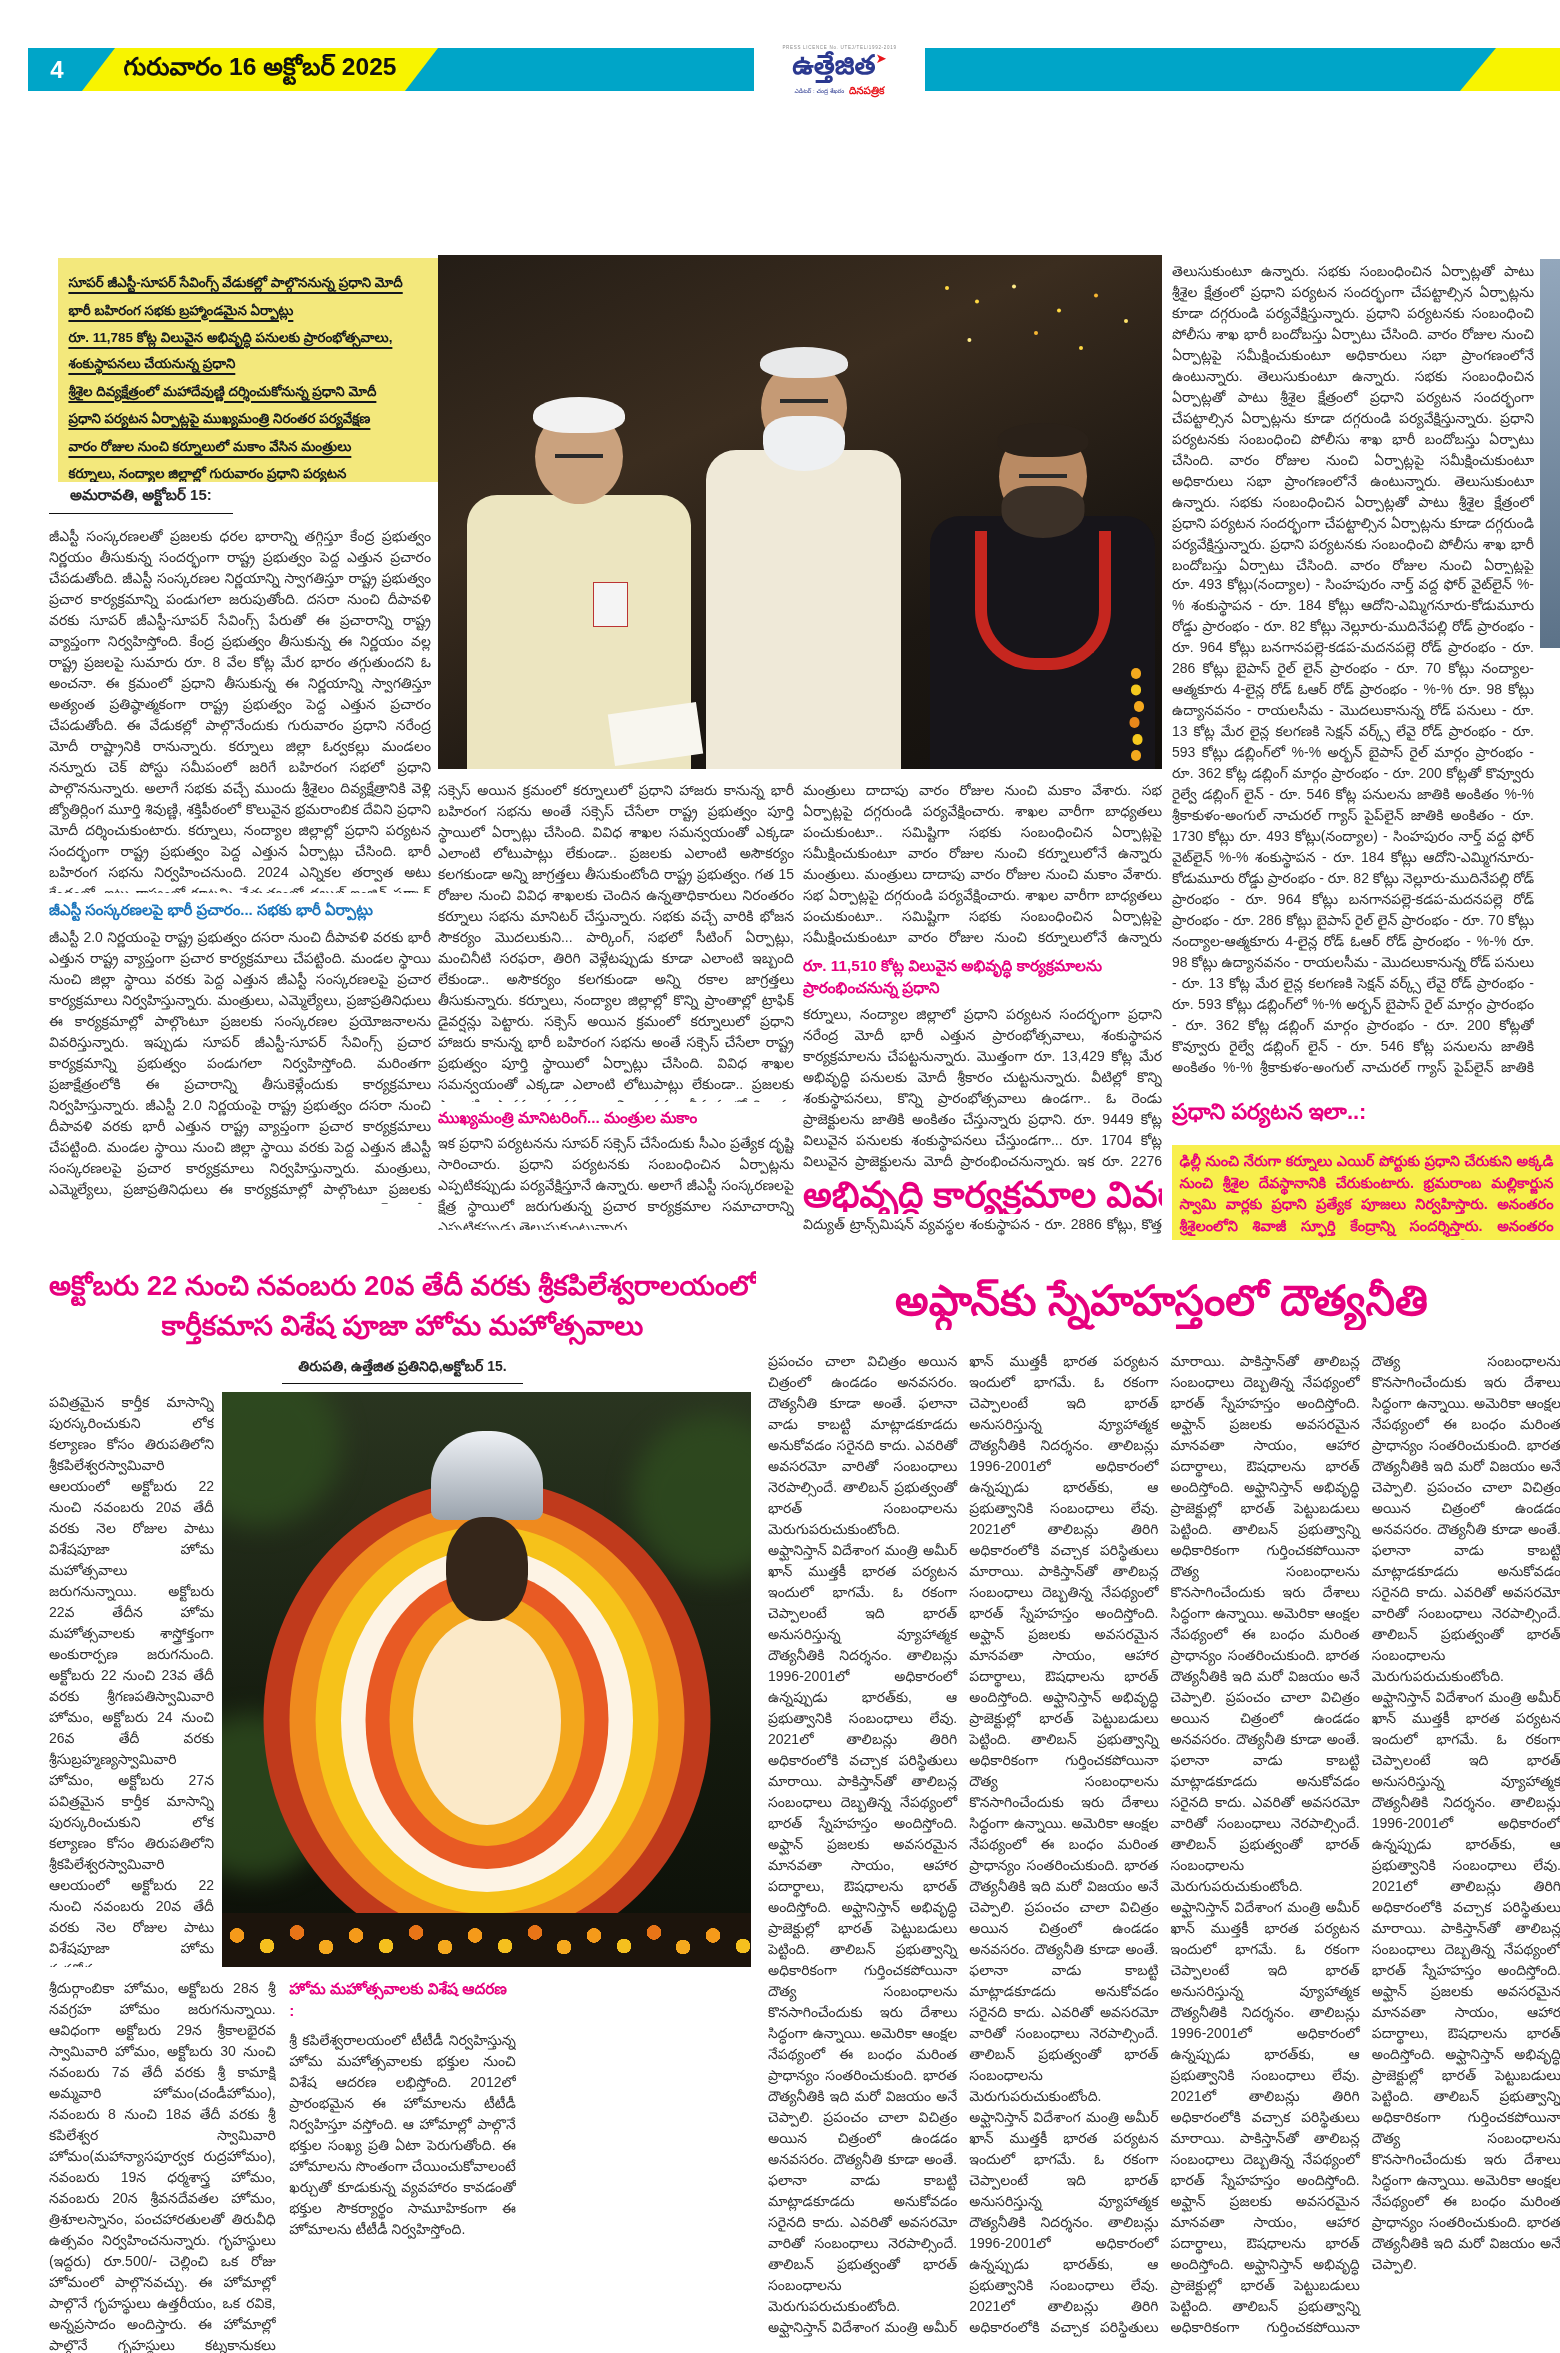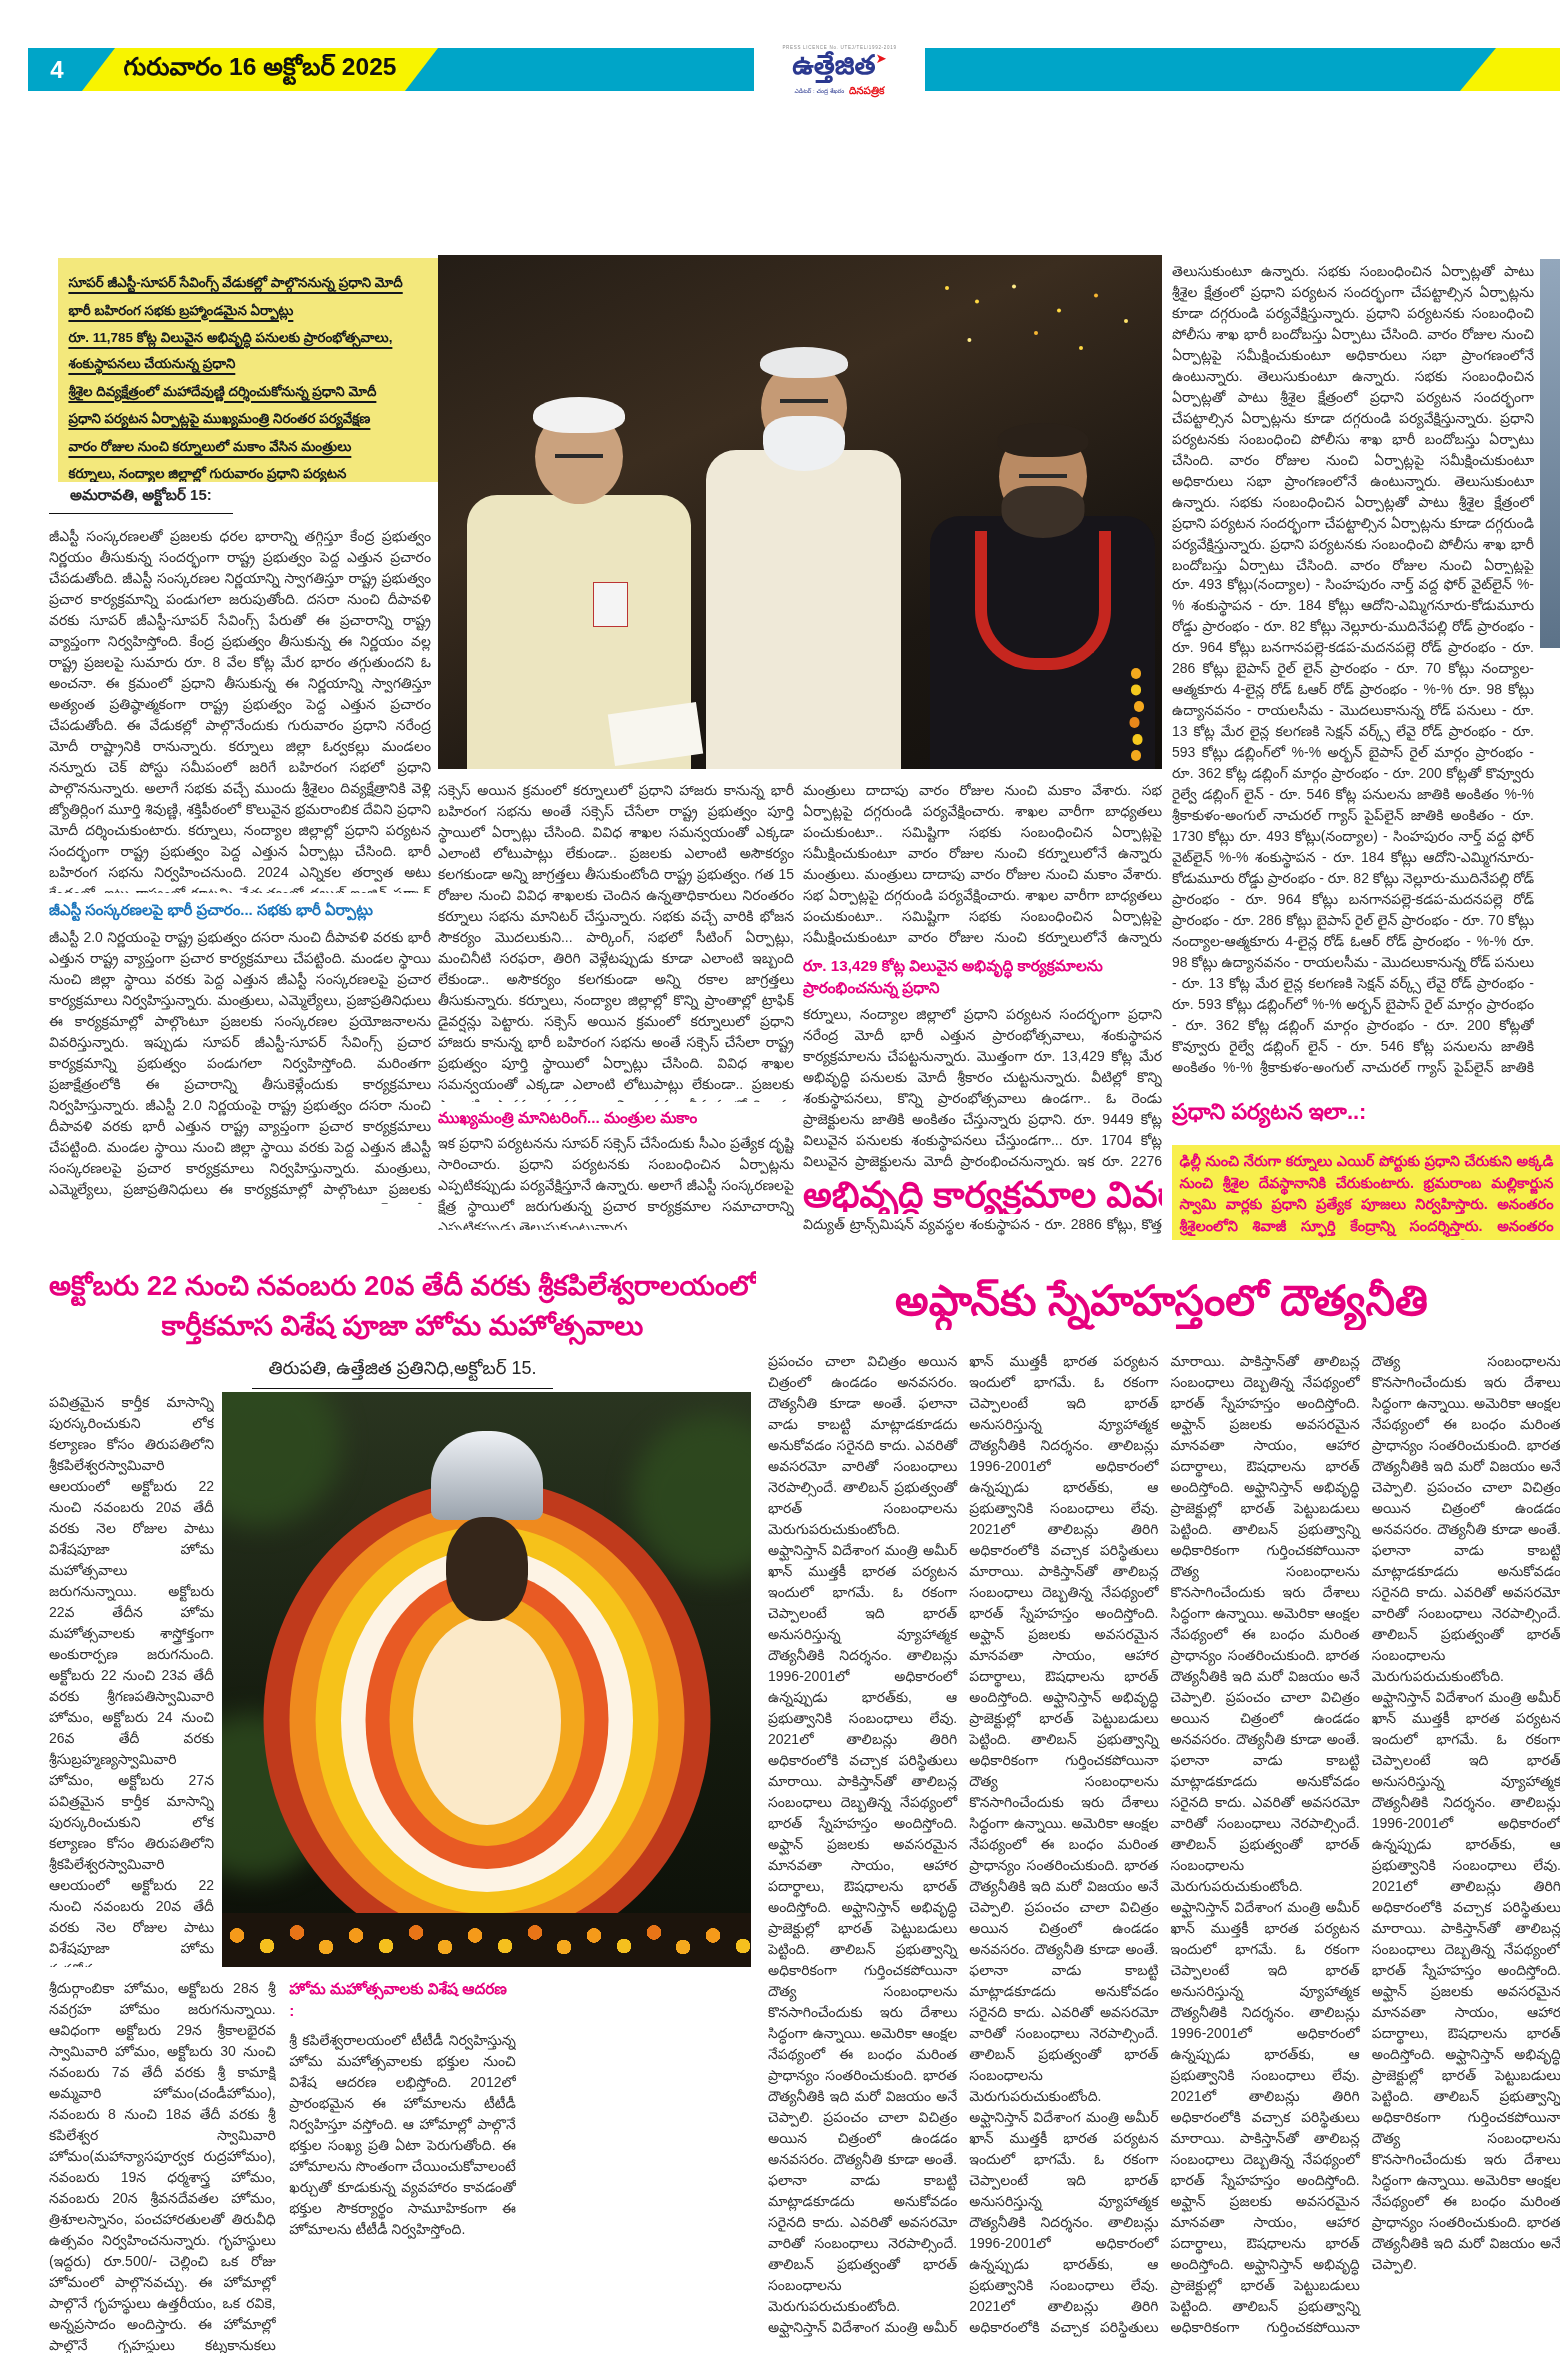--- a/index.html
+++ b/index.html
@@ -59,21 +59,21 @@
                border-radius:0 0 60px 60px;left:50%;transform:translateX(-50%);}
   .flowers-y{position:absolute;width:10.4px;height:10.4px;border-radius:50%;background:#f5a91e;
              box-shadow:0 16.4px 0 #f5c91e,3px 33px 0 #f5a91e,-1.5px 49px 0 #e8871a,1.5px 66px 0 #f5c91e,0 82px 0 #f5a91e;}
   .idcard{position:absolute;width:33px;height:43px;background:#f4f4f4;border:1.5px solid #b33;}
   .paper{position:absolute;width:89px;height:52px;background:#f8f6ef;transform:rotate(-8deg);}
   
   .temple-hl{position:absolute;left:49px;top:1266px;width:707px;text-align:center;color:#e6007e;font-weight:bold;}
   .temple-hl .l1{font-size:27.6px;line-height:40px;white-space:nowrap;overflow:hidden;}
   .temple-hl .l2{font-size:27.6px;line-height:40px;white-space:nowrap;overflow:hidden;}
   .temple-date{position:absolute;left:49px;top:1358px;width:707px;text-align:center;}
-  .temple-date span{display:inline-block;font-size:18px;font-weight:normal;border-bottom:1.1px solid #111;padding:0 16.4px 5.2px;}
+  .temple-date span{display:inline-block;font-size:14px;font-weight:bold;border-bottom:1.1px solid #111;padding:0 16.4px 5.2px;}
   .temple-cols{position:absolute;left:49px;top:1978px;width:707px;height:356px;column-count:3;column-gap:13.4px;}
   
   .photo2{position:absolute;left:222px;top:1392px;width:529px;height:575px;overflow:hidden;
           background:linear-gradient(#2a3520 0%,#141a0e 60%,#0c0f08 100%);}
   .leaf{position:absolute;width:164px;height:164px;border-radius:50%;background:#2f4d1f;filter:blur(13.4px);opacity:.8;}
   .ring{position:absolute;left:50%;transform:translateX(-50%);border-radius:50%;}
   .crown{position:absolute;left:50%;transform:translateX(-50%);top:39px;width:112px;height:89px;
          background:linear-gradient(#eef1f5,#9aa3ad);border-radius:52px 52px 9px 9px;z-index:5;}
   .face{position:absolute;left:50%;transform:translateX(-50%);top:125px;width:82px;height:104px;
         background:#35261a;border-radius:45%;z-index:5;}
@@ -167,21 +167,21 @@
   <div class="tour-box">ఢిల్లీ నుంచి నేరుగా కర్నూలు ఎయిర్ పోర్టుకు ప్రధాని చేరుకుని అక్కడి నుంచి శ్రీశైల దేవస్థానానికి చేరుకుంటారు. భ్రమరాంబ మల్లికార్జున స్వామి వార్లకు ప్రధాని ప్రత్యేక పూజలు నిర్వహిస్తారు. అనంతరం శ్రీశైలంలోని శివాజీ స్ఫూర్తి కేంద్రాన్ని సందర్శిస్తారు. అనంతరం ప్రధానమంత్రి మధ్యాహ్నం 2:30 గంటల సమయంలో కర్నూలు సభకు చేరుకుని సభలో పాల్గొంటారు. అనంతరం ప్రధాని హెలీకాప్టర్ ద్వారా కర్నూలు ఎయిర్ పోర్టుకు చేరుకుని.. ఢిల్లీకి తిరుగుపయనం అవుతారు.</div>
 
   <div class="colblock" style="left:438px;top:780px;width:356px;height:458px;">
     <div class="body-text seg" style="height:322px;">సక్సెస్ అయిన క్రమంలో కర్నూలులో ప్రధాని హాజరు కానున్న భారీ బహిరంగ సభను అంతే సక్సెస్ చేసేలా రాష్ట్ర ప్రభుత్వం పూర్తి స్థాయిలో ఏర్పాట్లు చేసింది. వివిధ శాఖల సమన్వయంతో ఎక్కడా ఎలాంటి లోటుపాట్లు లేకుండా.. ప్రజలకు ఎలాంటి అసౌకర్యం కలగకుండా అన్ని జాగ్రత్తలు తీసుకుంటోంది రాష్ట్ర ప్రభుత్వం. గత 15 రోజుల నుంచి వివిధ శాఖలకు చెందిన ఉన్నతాధికారులు నిరంతరం కర్నూలు సభను మానిటర్ చేస్తున్నారు. సభకు వచ్చే వారికి భోజన సౌకర్యం మొదలుకుని... పార్కింగ్, సభలో సీటింగ్ ఏర్పాట్లు, మంచినీటి సరఫరా, తిరిగి వెళ్లేటప్పుడు కూడా ఎలాంటి ఇబ్బంది లేకుండా.. అసౌకర్యం కలగకుండా అన్ని రకాల జాగ్రత్తలు తీసుకున్నారు. కర్నూలు, నంద్యాల జిల్లాల్లో కొన్ని ప్రాంతాల్లో ట్రాఫిక్ డైవర్షన్లు పెట్టారు. సక్సెస్ అయిన క్రమంలో కర్నూలులో ప్రధాని హాజరు కానున్న భారీ బహిరంగ సభను అంతే సక్సెస్ చేసేలా రాష్ట్ర ప్రభుత్వం పూర్తి స్థాయిలో ఏర్పాట్లు చేసింది. వివిధ శాఖల సమన్వయంతో ఎక్కడా ఎలాంటి లోటుపాట్లు లేకుండా.. ప్రజలకు ఎలాంటి అసౌకర్యం కలగకుండా అన్ని జాగ్రత్తలు తీసుకుంటోంది రాష్ట్ర ప్రభుత్వం. గత 15 రోజుల నుంచి వివిధ శాఖలకు చెందిన ఉన్నతాధికారులు నిరంతరం కర్నూలు సభను మానిటర్ చేస్తున్నారు. సభకు వచ్చే వారికి భోజన సౌకర్యం మొదలుకుని... పార్కింగ్, సభలో సీటింగ్ ఏర్పాట్లు, మంచినీటి సరఫరా, తిరిగి వెళ్లేటప్పుడు కూడా ఎలాంటి ఇబ్బంది లేకుండా.. అసౌకర్యం కలగకుండా అన్ని రకాల జాగ్రత్తలు తీసుకున్నారు. కర్నూలు, నంద్యాల జిల్లాల్లో కొన్ని ప్రాంతాల్లో ట్రాఫిక్ డైవర్షన్లు పెట్టారు.</div>
     <div class="sub-mag">ముఖ్యమంత్రి మానిటరింగ్... మంత్రుల మకాం</div>
     <div class="body-text seg" style="height:97px;">ఇక ప్రధాని పర్యటనను సూపర్ సక్సెస్ చేసేందుకు సీఎం ప్రత్యేక దృష్టి సారించారు. ప్రధాని పర్యటనకు సంబంధించిన ఏర్పాట్లను ఎప్పటికప్పుడు పర్యవేక్షిస్తూనే ఉన్నారు. అలాగే జీఎస్టీ సంస్కరణలపై క్షేత్ర స్థాయిలో జరుగుతున్న ప్రచార కార్యక్రమాల సమాచారాన్ని ఎప్పటికప్పుడు తెలుసుకుంటున్నారు.</div>
   </div>
 
   <div class="colblock" style="left:803px;top:780px;width:359px;height:458px;">
     <div class="body-text seg" style="height:170px;">మంత్రులు దాదాపు వారం రోజుల నుంచి మకాం వేశారు. సభ ఏర్పాట్లపై దగ్గరుండి పర్యవేక్షించారు. శాఖల వారీగా బాధ్యతలు పంచుకుంటూ.. సమిష్టిగా సభకు సంబంధించిన ఏర్పాట్లపై సమీక్షించుకుంటూ వారం రోజుల నుంచి కర్నూలులోనే ఉన్నారు మంత్రులు. మంత్రులు దాదాపు వారం రోజుల నుంచి మకాం వేశారు. సభ ఏర్పాట్లపై దగ్గరుండి పర్యవేక్షించారు. శాఖల వారీగా బాధ్యతలు పంచుకుంటూ.. సమిష్టిగా సభకు సంబంధించిన ఏర్పాట్లపై సమీక్షించుకుంటూ వారం రోజుల నుంచి కర్నూలులోనే ఉన్నారు మంత్రులు.</div>
-    <div class="sub-mag">రూ. 13,429 కోట్ల విలువైన అభివృద్ధి కార్యక్రమాలను ప్రారంభించనున్న ప్రధాని</div>
+    <div class="sub-mag">రూ. 11,510 కోట్ల విలువైన అభివృద్ధి కార్యక్రమాలను ప్రారంభించనున్న ప్రధాని</div>
     <div class="body-text seg" style="height:171px;">కర్నూలు, నంద్యాల జిల్లాలో ప్రధాని పర్యటన సందర్భంగా ప్రధాని నరేంద్ర మోదీ భారీ ఎత్తున ప్రారంభోత్సవాలు, శంకుస్థాపన కార్యక్రమాలను చేపట్టనున్నారు. మొత్తంగా రూ. 13,429 కోట్ల మేర అభివృద్ధి పనులకు మోదీ శ్రీకారం చుట్టనున్నారు. వీటిల్లో కొన్ని శంకుస్థాపనలు, కొన్ని ప్రారంభోత్సవాలు ఉండగా.. ఓ రెండు ప్రాజెక్టులను జాతికి అంకితం చేస్తున్నారు ప్రధాని. రూ. 9449 కోట్ల విలువైన పనులకు శంకుస్థాపనలు చేస్తుండగా... రూ. 1704 కోట్ల విలువైన ప్రాజెక్టులను మోదీ ప్రారంభించనున్నారు. ఇక రూ. 2276 కోట్ల విలువైన ప్రాజెక్టులను జాతికి అంకితం చేస్తున్నారు.</div>
     <div class="big-mag" style="font-size:36px;line-height:39px;">అభివృద్ధి కార్యక్రమాల వివరాలివి:</div>
     <div class="body-text seg" style="height:45px;">విద్యుత్ ట్రాన్స్‌మిషన్ వ్యవస్థల శంకుస్థాపన - రూ. 2886 కోట్లు, కొత్త వలస - విజయవాడ మధ్య 4వ లైన్ శంకుస్థాపన - రూ. 4922 కోట్లు</div>
   </div>
 
   <div class="temple-hl">
     <div class="l1">అక్టోబరు 22 నుంచి నవంబరు 20వ తేదీ వరకు శ్రీకపిలేశ్వరాలయంలో</div>
     <div class="l2">కార్తీకమాస విశేష పూజా హోమ మహోత్సవాలు</div>
   </div>
   <div class="temple-date"><span>తిరుపతి, ఉత్తేజిత ప్రతినిధి,అక్టోబర్ 15.</span></div>

